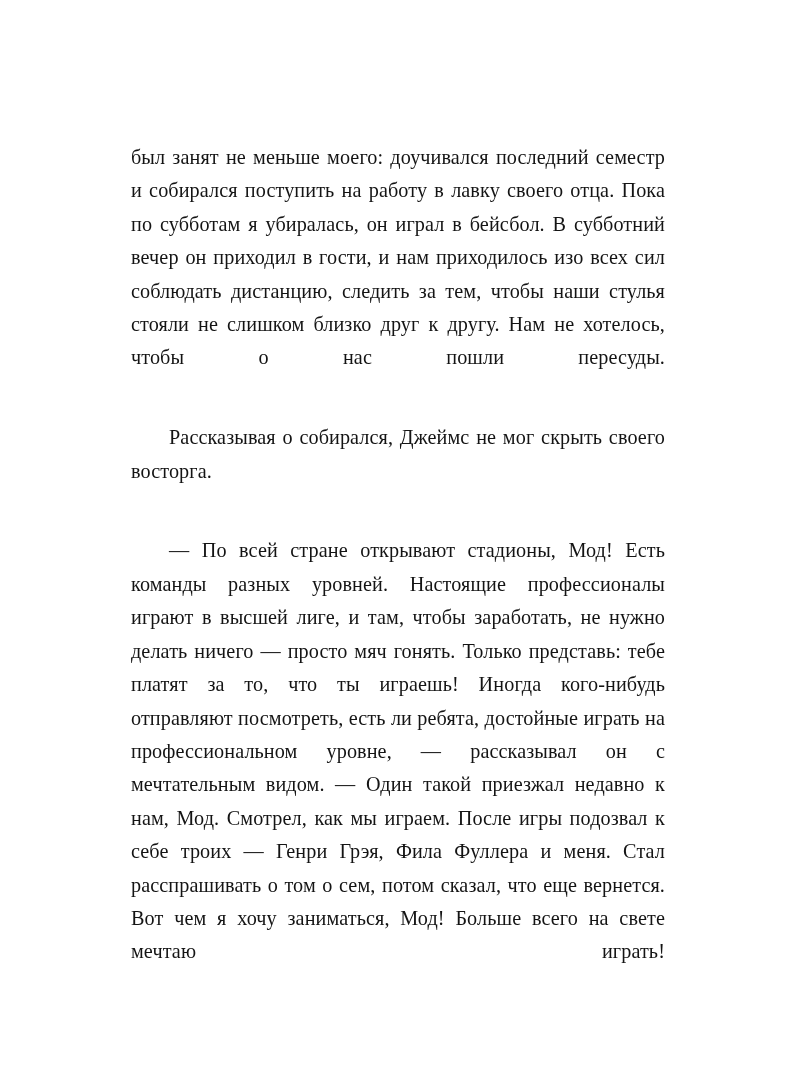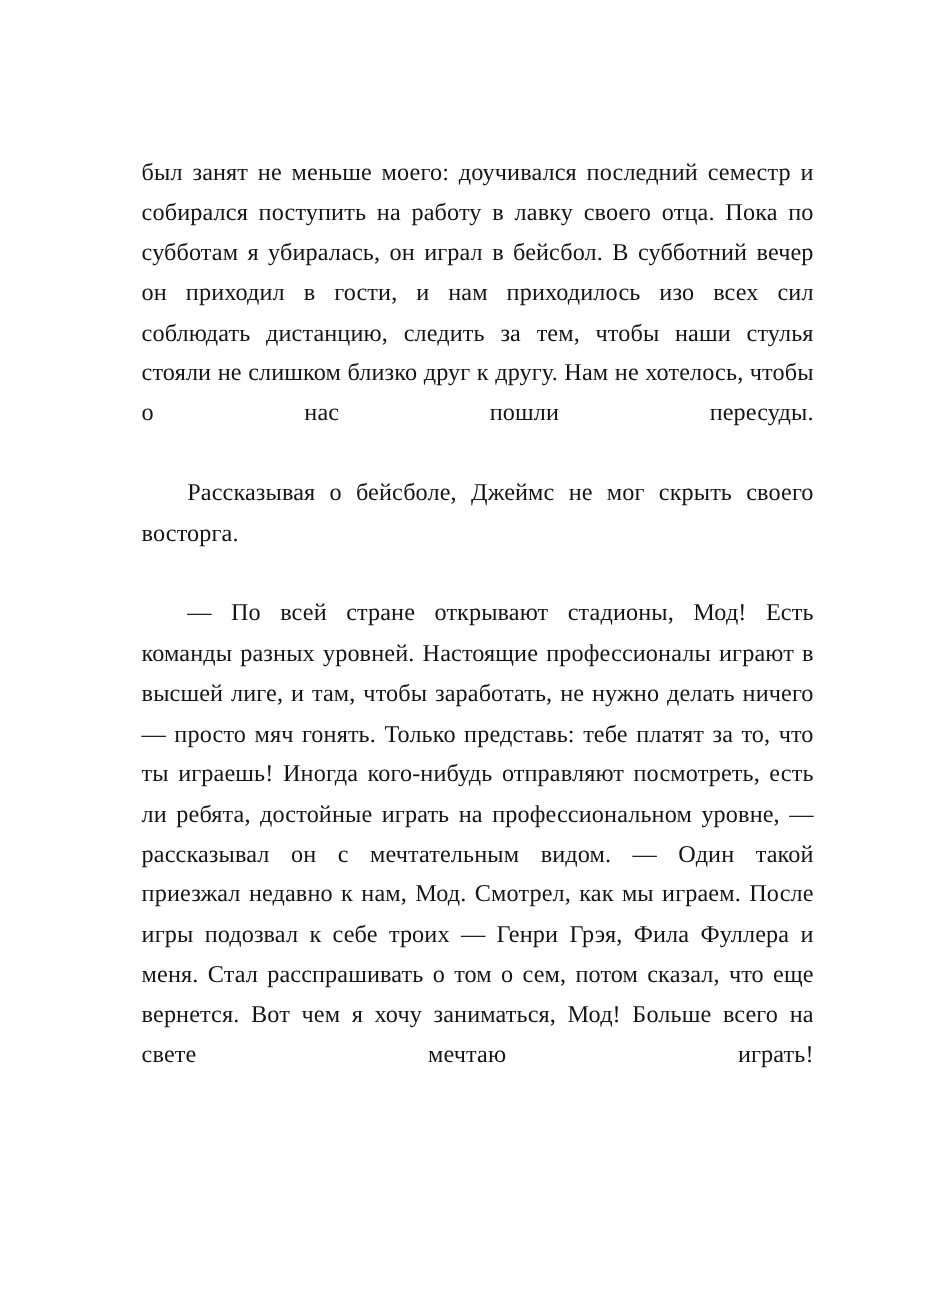--- a/index.html
+++ b/index.html
@@ -21,21 +21,21 @@
     background: #ffffff;
     box-sizing: border-box;
   }
   .text-column {
     position: absolute;
     left: 118px;
     top: 128px;
     width: 560px;
   }
   p.para {
-    margin: 0;
+    margin: 13px;
     font-size: 20.2px;
     line-height: 33.4px;
     text-align: justify;
     text-justify: inter-word;
     letter-spacing: 0.1px;
     word-spacing: 0.2px;
     color: #141414;
     font-family: "Liberation Serif", serif;
   }
   p.para.indent {
@@ -50,16 +50,16 @@
     display: inline-block;
     width: 100%;
   }
 </style>
 </head>
 <body>
 
 <div class="page">
   <div class="text-column">
     <p class="para">был занят не меньше моего: доучивался последний семестр и собирался поступить на работу в лавку своего отца. Пока по субботам я убиралась, он играл в бейсбол. В субботний вечер он приходил в гости, и нам приходилось изо всех сил соблюдать дистанцию, следить за тем, чтобы наши стулья стояли не слишком близко друг к другу. Нам не хотелось, чтобы о нас пошли пересуды.</p>
-    <p class="para indent">Рассказывая о бейсболе, Джеймс не мог скрыть своего восторга.</p>
+    <p class="para indent">Рассказывая о собирался, Джеймс не мог скрыть своего восторга.</p>
     <p class="para indent">— По всей стране открывают стадионы, Мод! Есть команды разных уровней. Настоящие профессионалы играют в высшей лиге, и там, чтобы заработать, не нужно делать ничего — просто мяч гонять. Только представь: тебе платят за то, что ты играешь! Иногда кого-нибудь отправляют посмотреть, есть ли ребята, достойные играть на профессиональном уровне, — рассказывал он с мечтательным видом. — Один такой приезжал недавно к нам, Мод. Смотрел, как мы играем. После игры подозвал к себе троих — Генри Грэя, Фила Фуллера и меня. Стал расспрашивать о том о сем, потом сказал, что еще вернется. Вот чем я хочу заниматься, Мод! Больше всего на свете мечтаю играть!</p>
   </div>
 </div>
 
 </body></html>

